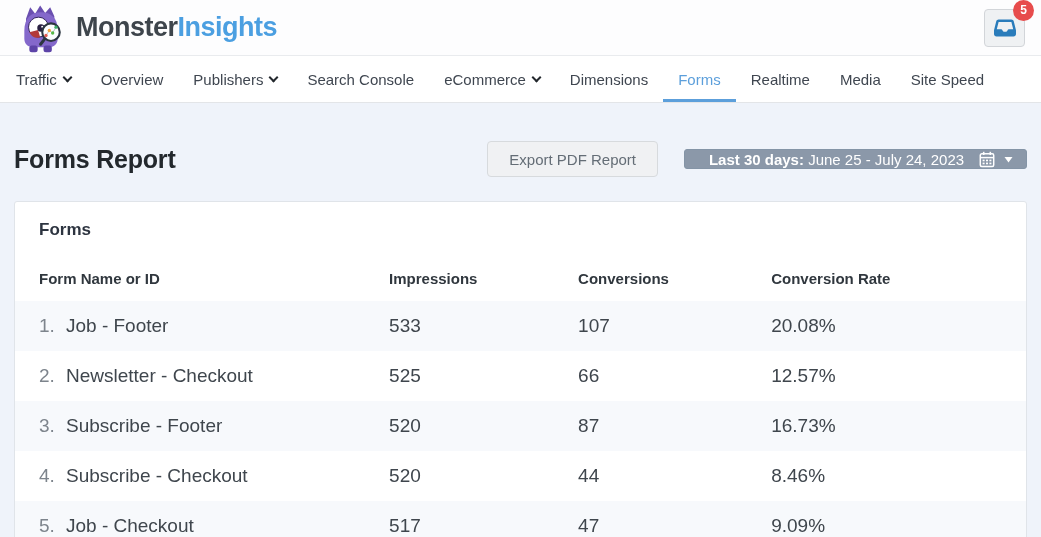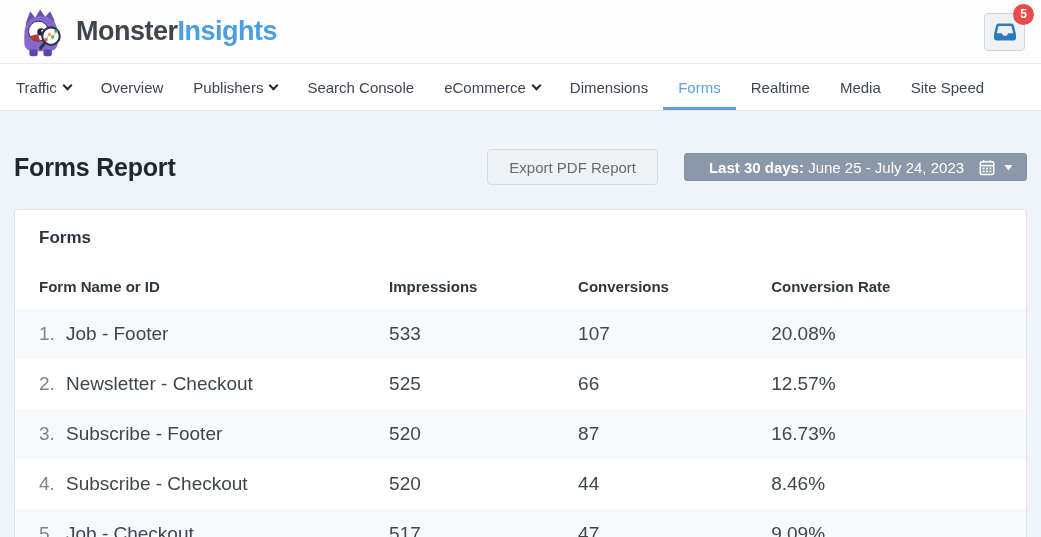--- a/index.html
+++ b/index.html
@@ -5,21 +5,21 @@
   * { box-sizing: border-box; margin: 0; padding: 0; }
   html, body { width: 1041px; height: 537px; overflow: hidden; }
   body {
     font-family: "Liberation Sans", sans-serif;
     background: #eff3fa;
     color: #3f464d;
   }
 
   
   .topbar {
-    height: 64px;
+    height: 56px;
     background: #fdfdfe;
     border-bottom: 1px solid #e9ebee;
     display: flex;
     align-items: center;
     justify-content: space-between;
     padding: 0 16px;
   }
   .brand { display: flex; align-items: center; gap: 10px; }
   .brand-text {
     font-size: 27px;
@@ -94,21 +94,21 @@
     font-family: "Liberation Sans", sans-serif;
     font-size: 15px;
     color: #646d76;
     background: #f0f1f3;
     border: 1px solid #d7dadd;
     border-radius: 4px;
     margin-right: 26px;
     cursor: pointer;
   }
   .date-btn {
-    height: 28px;
+    height: 20px;
     width: 343px;
     background: #8b98a9;
     border: 1px solid #8494a6;
     border-radius: 3px;
     color: #fff;
     font-family: "Liberation Sans", sans-serif;
     font-size: 15px;
     display: flex; align-items: center;
     padding: 0 13px;
     cursor: pointer;

